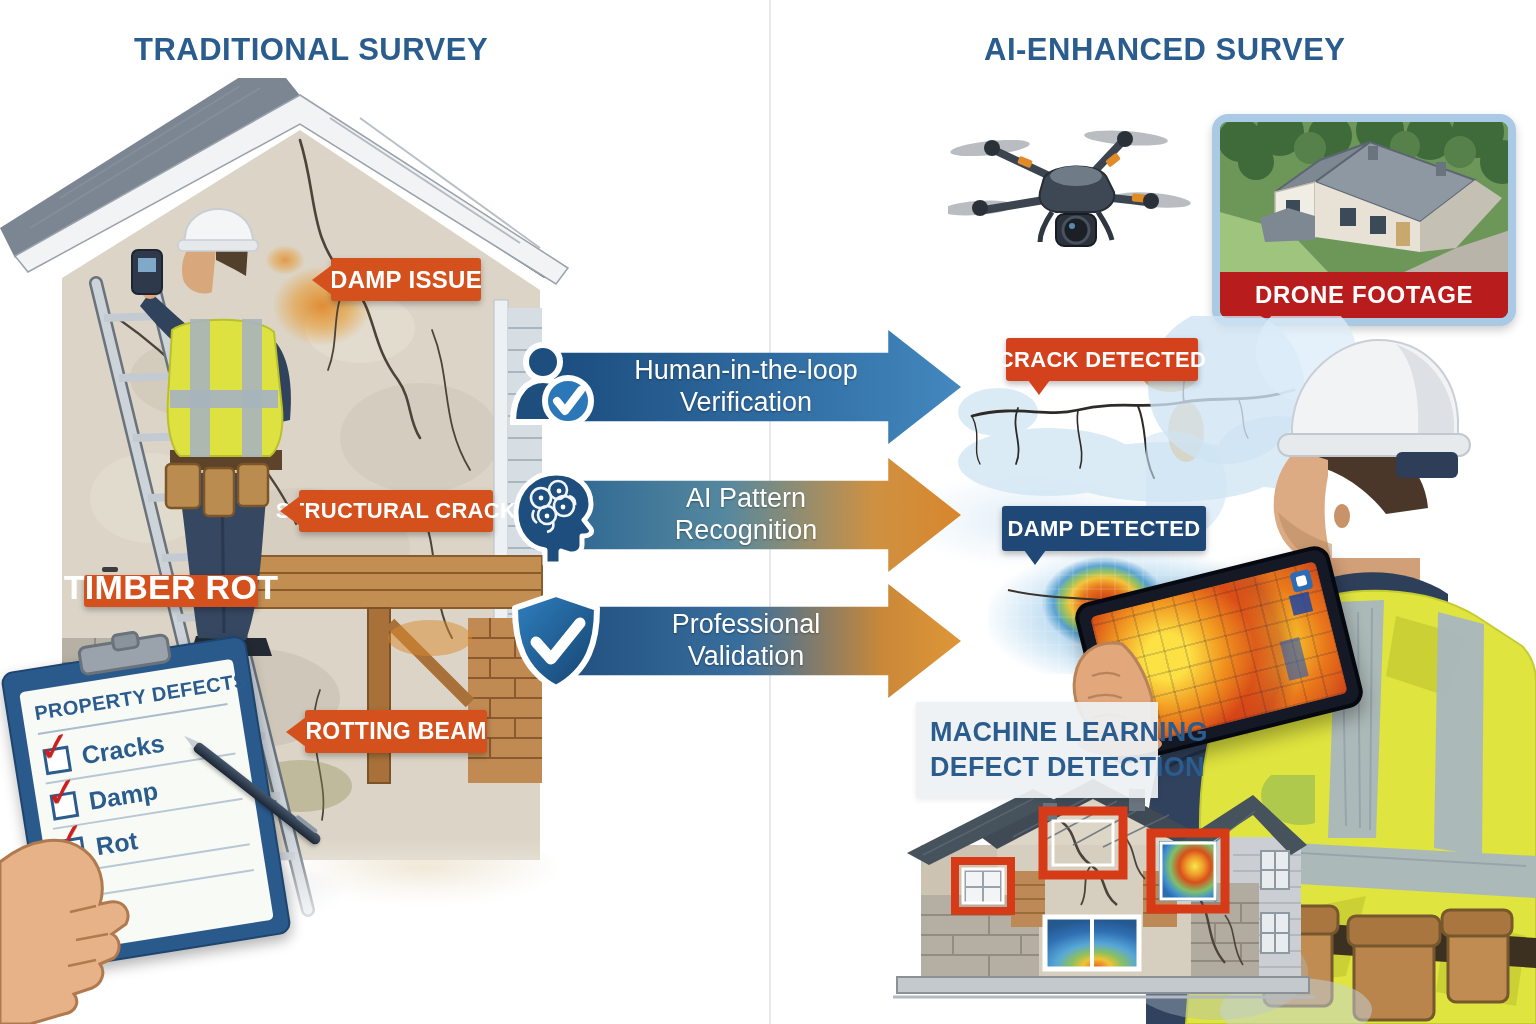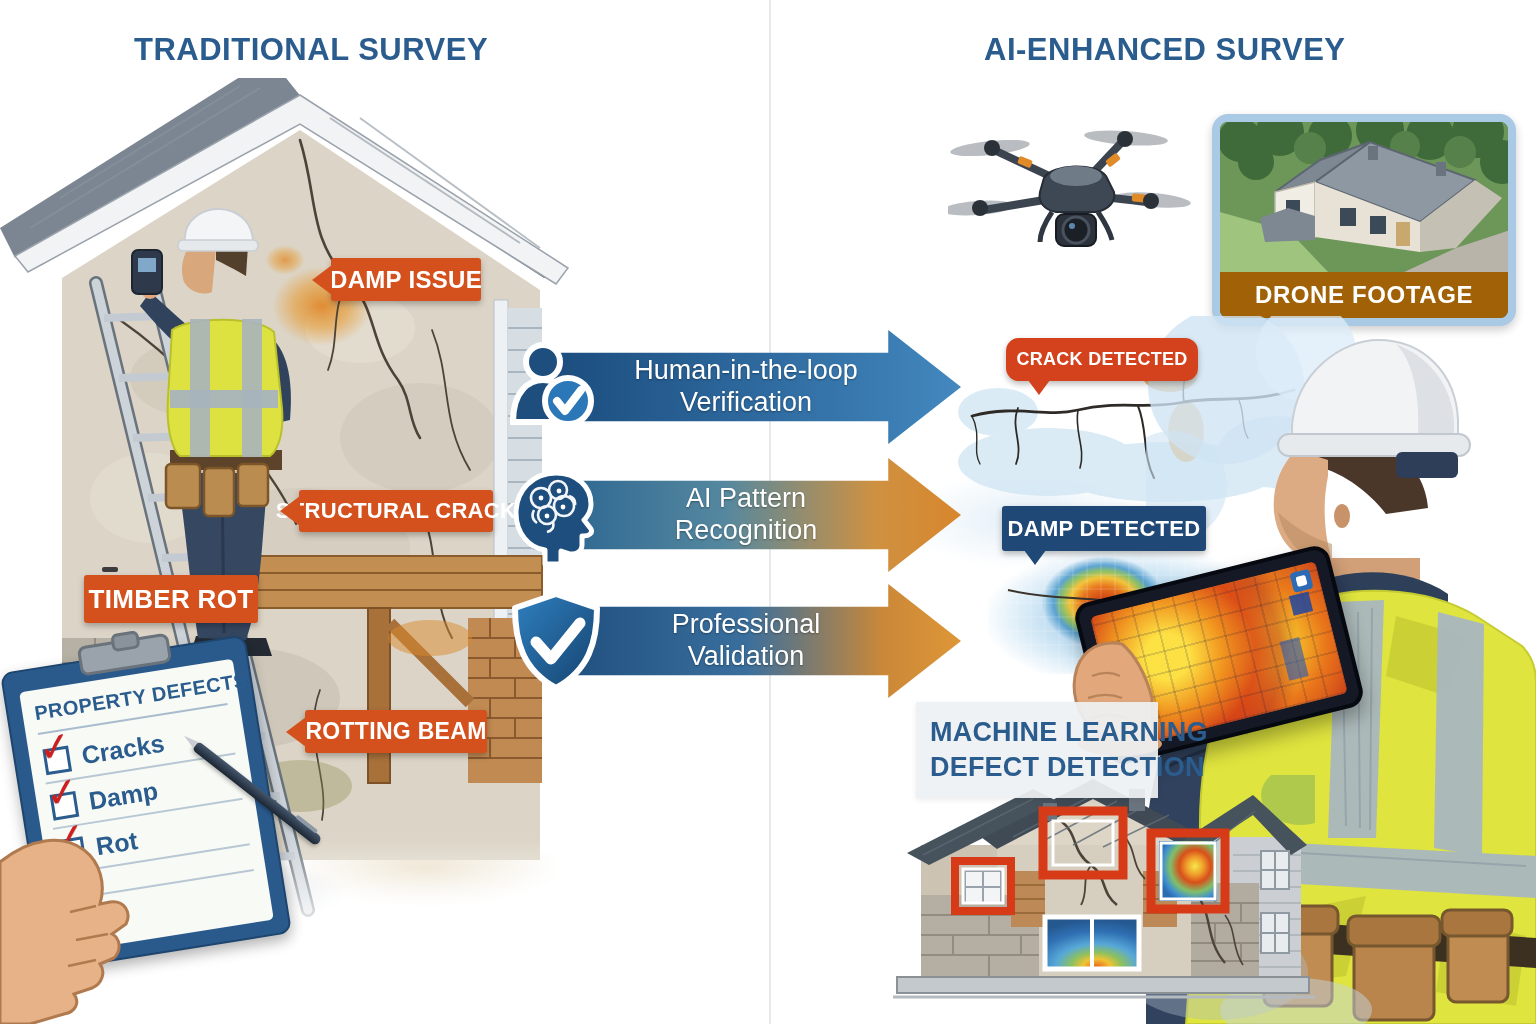--- a/index.html
+++ b/index.html
@@ -67,21 +67,21 @@
   .arrow svg.ic{position:absolute;left:-4px;top:2px;width:110px;height:110px;}
   .a1 .body{background:linear-gradient(90deg,#1a4a7b 0%,#2f6ba0 55%,#4388bf 100%);}
   .a2 .body{background:linear-gradient(90deg,#26608f 0%,#55889f 45%,#cf9141 80%,#d8862c 100%);}
   .a3 .body{background:linear-gradient(90deg,#1b4a7a 0%,#3a6f9d 50%,#cb8838 82%,#de9637 100%);}
   
   .footage{
     position:absolute;left:1212px;top:114px;width:304px;height:212px;border:8px solid #aac9e4;
     border-radius:16px;overflow:hidden;background:#4f7a45;z-index:3;box-shadow:0 4px 10px rgba(0,0,0,.2);
   }
   .footage .cap{
-    position:absolute;left:0;right:0;bottom:0;height:46px;background:#a16207;color:#fff;font-weight:bold;
+    position:absolute;left:0;right:0;bottom:0;height:46px;background:#b91c1c;color:#fff;font-weight:bold;
     font-size:24px;display:flex;align-items:center;justify-content:center;letter-spacing:.6px;
   }
   
   .mlpanel{
     position:absolute;left:916px;top:702px;width:242px;height:96px;background:rgba(238,241,243,.93);
     z-index:7;display:flex;flex-direction:column;justify-content:center;padding-left:14px;
     box-shadow:0 2px 6px rgba(0,0,0,.08);
   }
   .mlpanel span{color:#2b5c8e;font-weight:bold;font-size:27px;line-height:1.3;letter-spacing:.2px;white-space:nowrap;}
   
@@ -288,21 +288,21 @@
     </g>
     <rect x="0" y="760" width="575" height="102" fill="url(#fadeWhite)"></rect>
   </svg>
 
   <div class="tag point-left" style="left:331px;top:258px;width:150px;height:43px;font-size:24px;">
       <span>DAMP ISSUE</span>
     </div>
   <div class="tag point-left" style="left:299px;top:490px;width:194px;height:42px;font-size:22px;">
       <span>STRUCTURAL CRACK</span>
     </div>
-  <div class="tag" style="left:84px;top:575px;width:174px;height:48px;font-size:26px;">
+  <div class="tag" style="left:84px;top:575px;width:174px;height:32px;font-size:34px;align-items:flex-end;">
       <i class="tick"></i>
       <span>TIMBER ROT</span>
     </div>
   <div class="tag point-left" style="left:305px;top:710px;width:182px;height:43px;font-size:23px;">
       <span>ROTTING BEAM</span>
     </div>
 
   <div class="clipboard">
     <div class="clip-metal"></div>
     <div class="paper">
@@ -464,21 +464,21 @@
     <g stroke="#2e2a26" fill="none" stroke-linecap="round">
       <path d="M14 64 C60 52 86 66 120 58 C160 48 190 58 226 50 C258 44 290 52 336 38" stroke-width="2.8"></path>
       <path d="M60 56 C52 76 66 92 58 112" stroke-width="1.8"></path>
       <path d="M120 58 C116 80 128 96 122 116" stroke-width="1.6"></path>
       <path d="M180 54 C190 78 184 102 196 126" stroke-width="2"></path>
       <path d="M226 50 C222 30 232 18 228 4" stroke-width="1.6"></path>
       <path d="M280 46 C288 62 282 74 290 86" stroke-width="1.4"></path>
       <path d="M14 64 C24 84 14 98 22 112" stroke-width="1.4"></path>
     </g>
   </svg>
-  <div class="tag point-down" style="--tagc:#d4411d;background:#d4411d;left:1006px;top:338px;width:192px;height:43px;font-size:18px;z-index:7;border-radius:13px;">
+  <div class="tag point-down" style="--tagc:#d4411d;background:#d4411d;left:1006px;top:338px;width:192px;height:43px;font-size:22px;z-index:7;">
       <span>CRACK DETECTED</span>
     </div>
 
   <div class="dampblob">
     <div class="px"></div>
     <svg width="312" height="128" viewBox="0 0 312 128" style="position:absolute;inset:0;">
       <path d="M20 44 C70 56 110 48 150 62 C190 76 230 70 290 84" stroke="#3a332c" stroke-width="2" fill="none"></path>
       <path d="M150 62 C146 84 156 100 150 118" stroke="#3a332c" stroke-width="1.4" fill="none"></path>
     </svg>
   </div>

